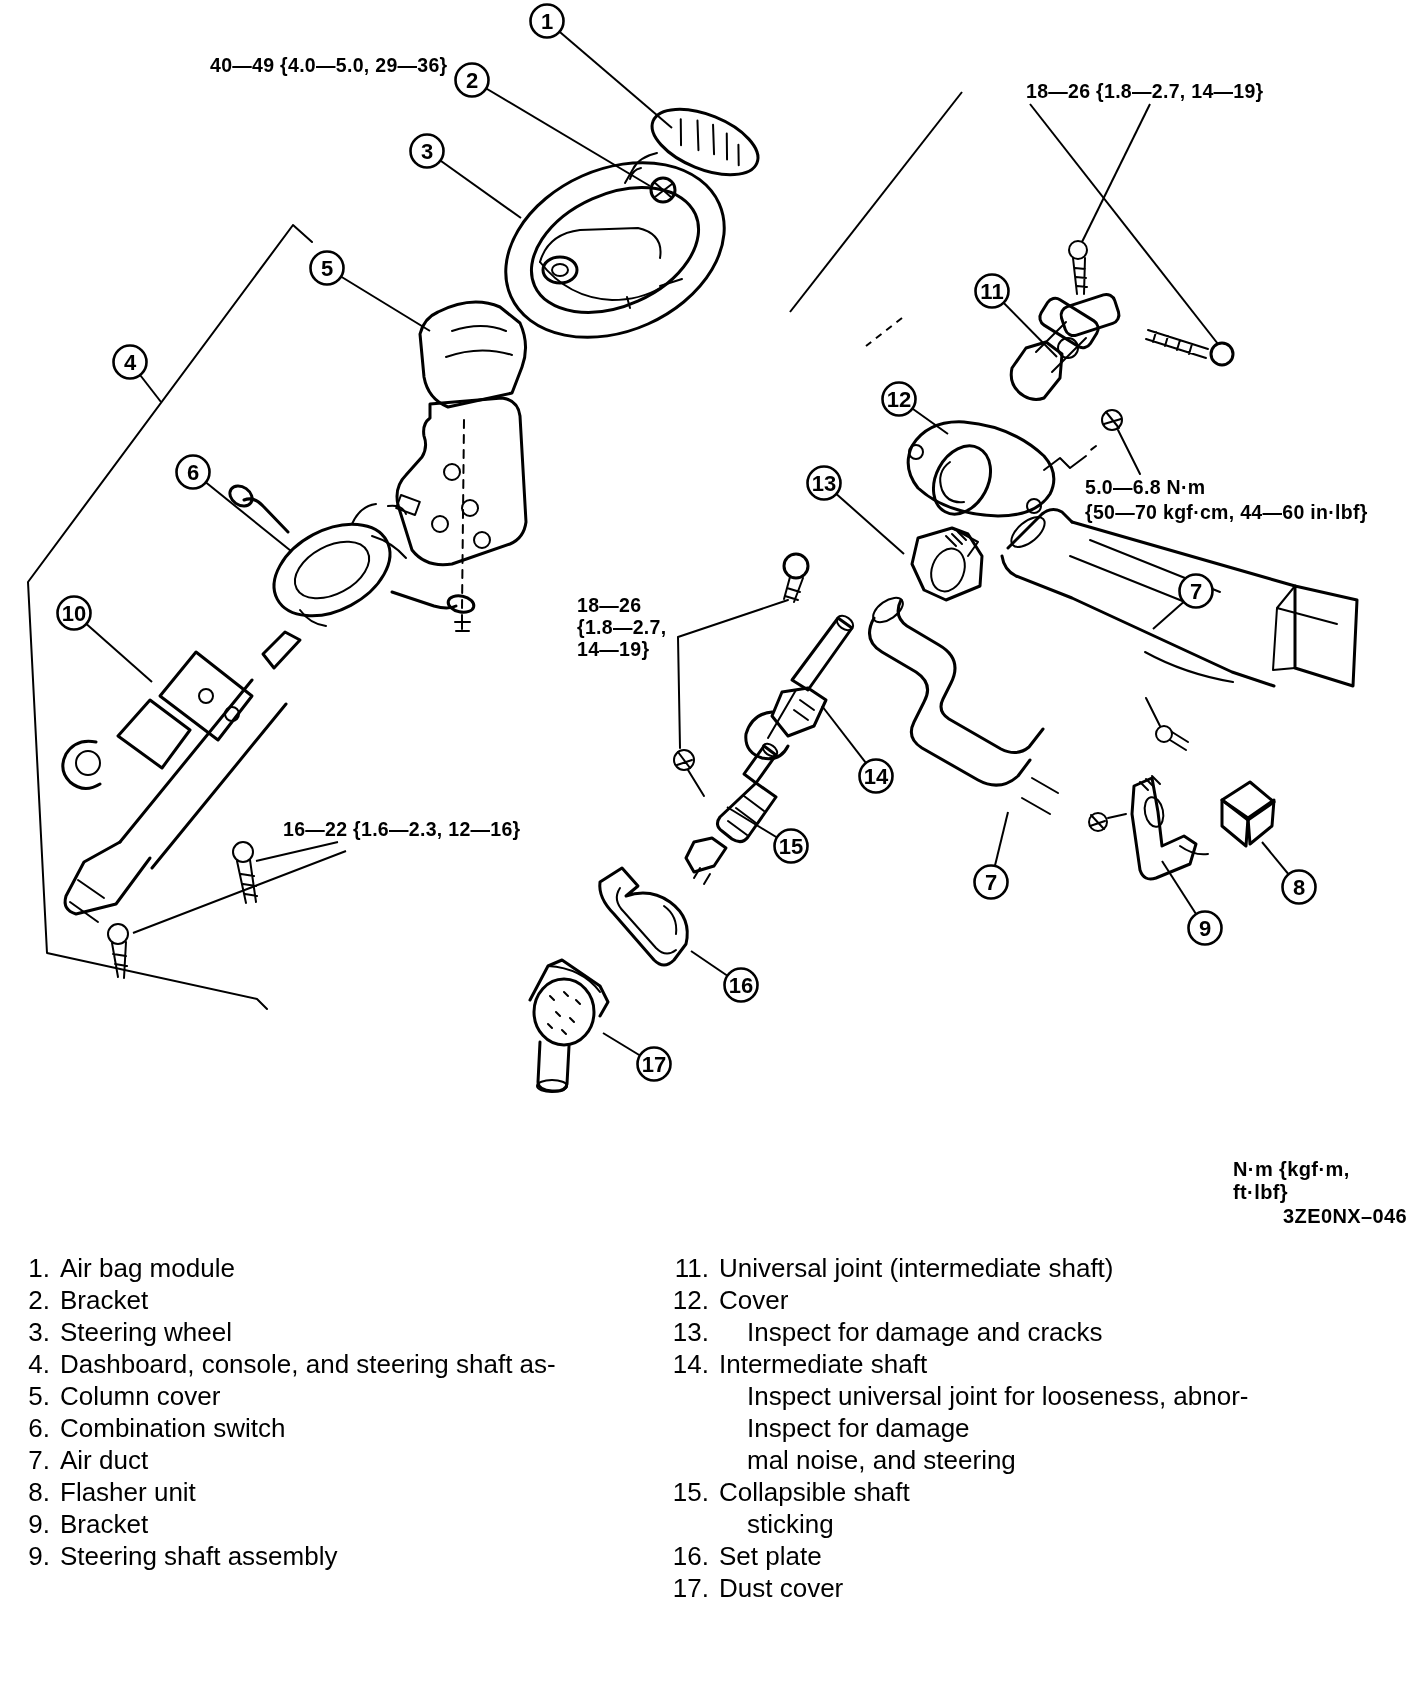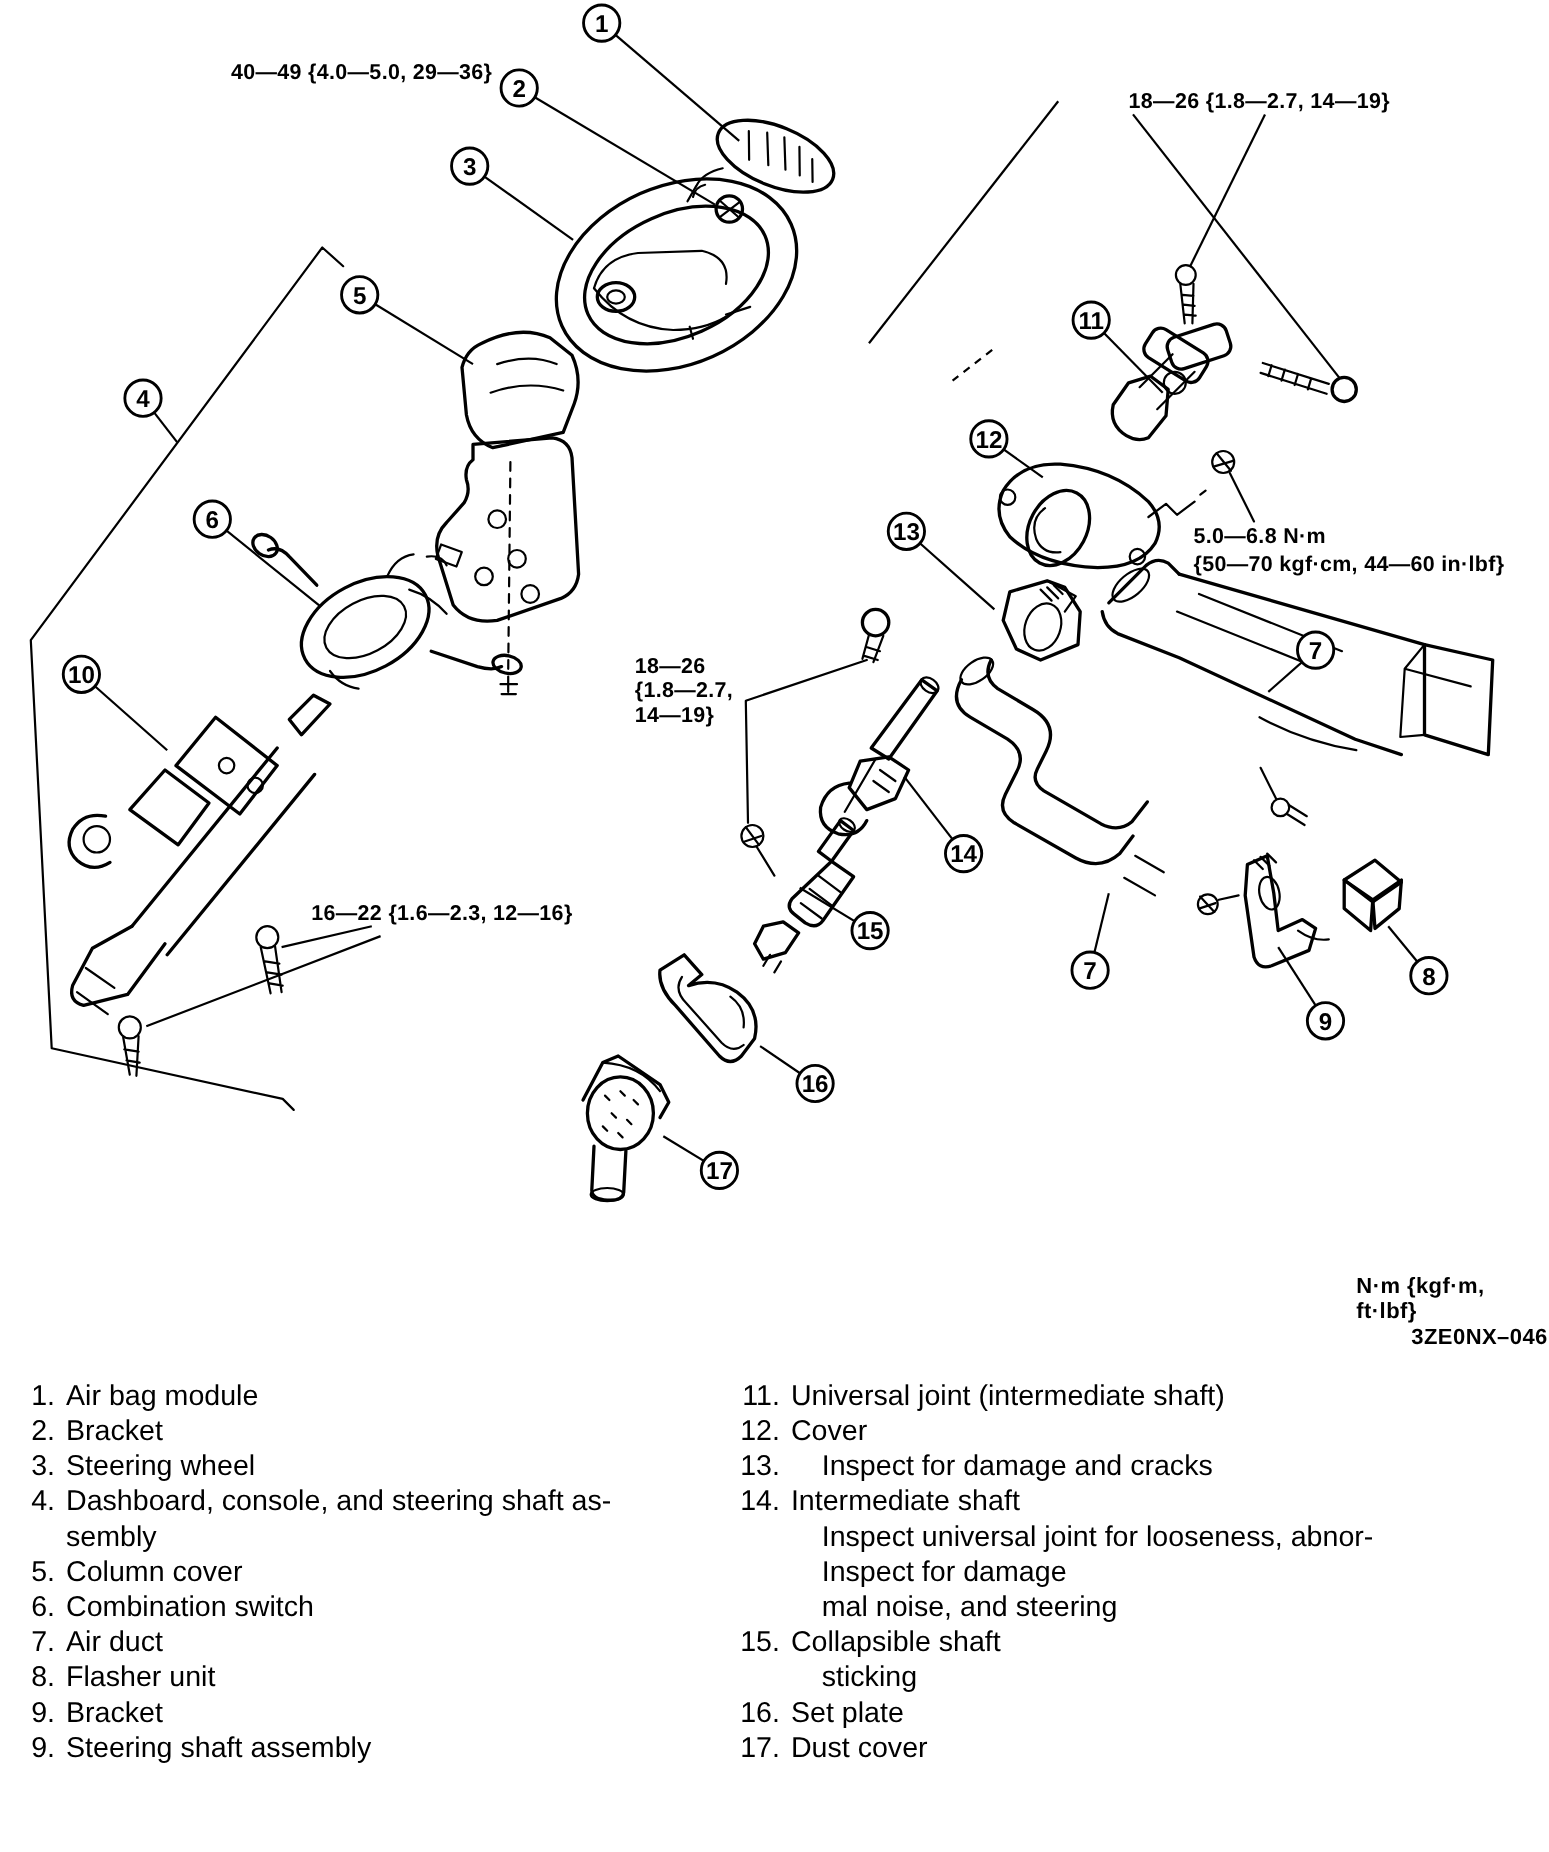--- a/index.html
+++ b/index.html
@@ -337,21 +337,20 @@
       <div class="pl-row">
         <span class="pl-num">3.</span>
         <div class="pl-text">
           <div>Steering wheel</div>
         </div>
       </div>
       <div class="pl-row">
         <span class="pl-num">4.</span>
         <div class="pl-text">
           <div>Dashboard, console, and steering shaft as-</div>
-          <div>sembly</div>
         </div>
       </div>
       <div class="pl-row">
         <span class="pl-num">5.</span>
         <div class="pl-text">
           <div>Column cover</div>
         </div>
       </div>
       <div class="pl-row">
         <span class="pl-num">6.</span>

